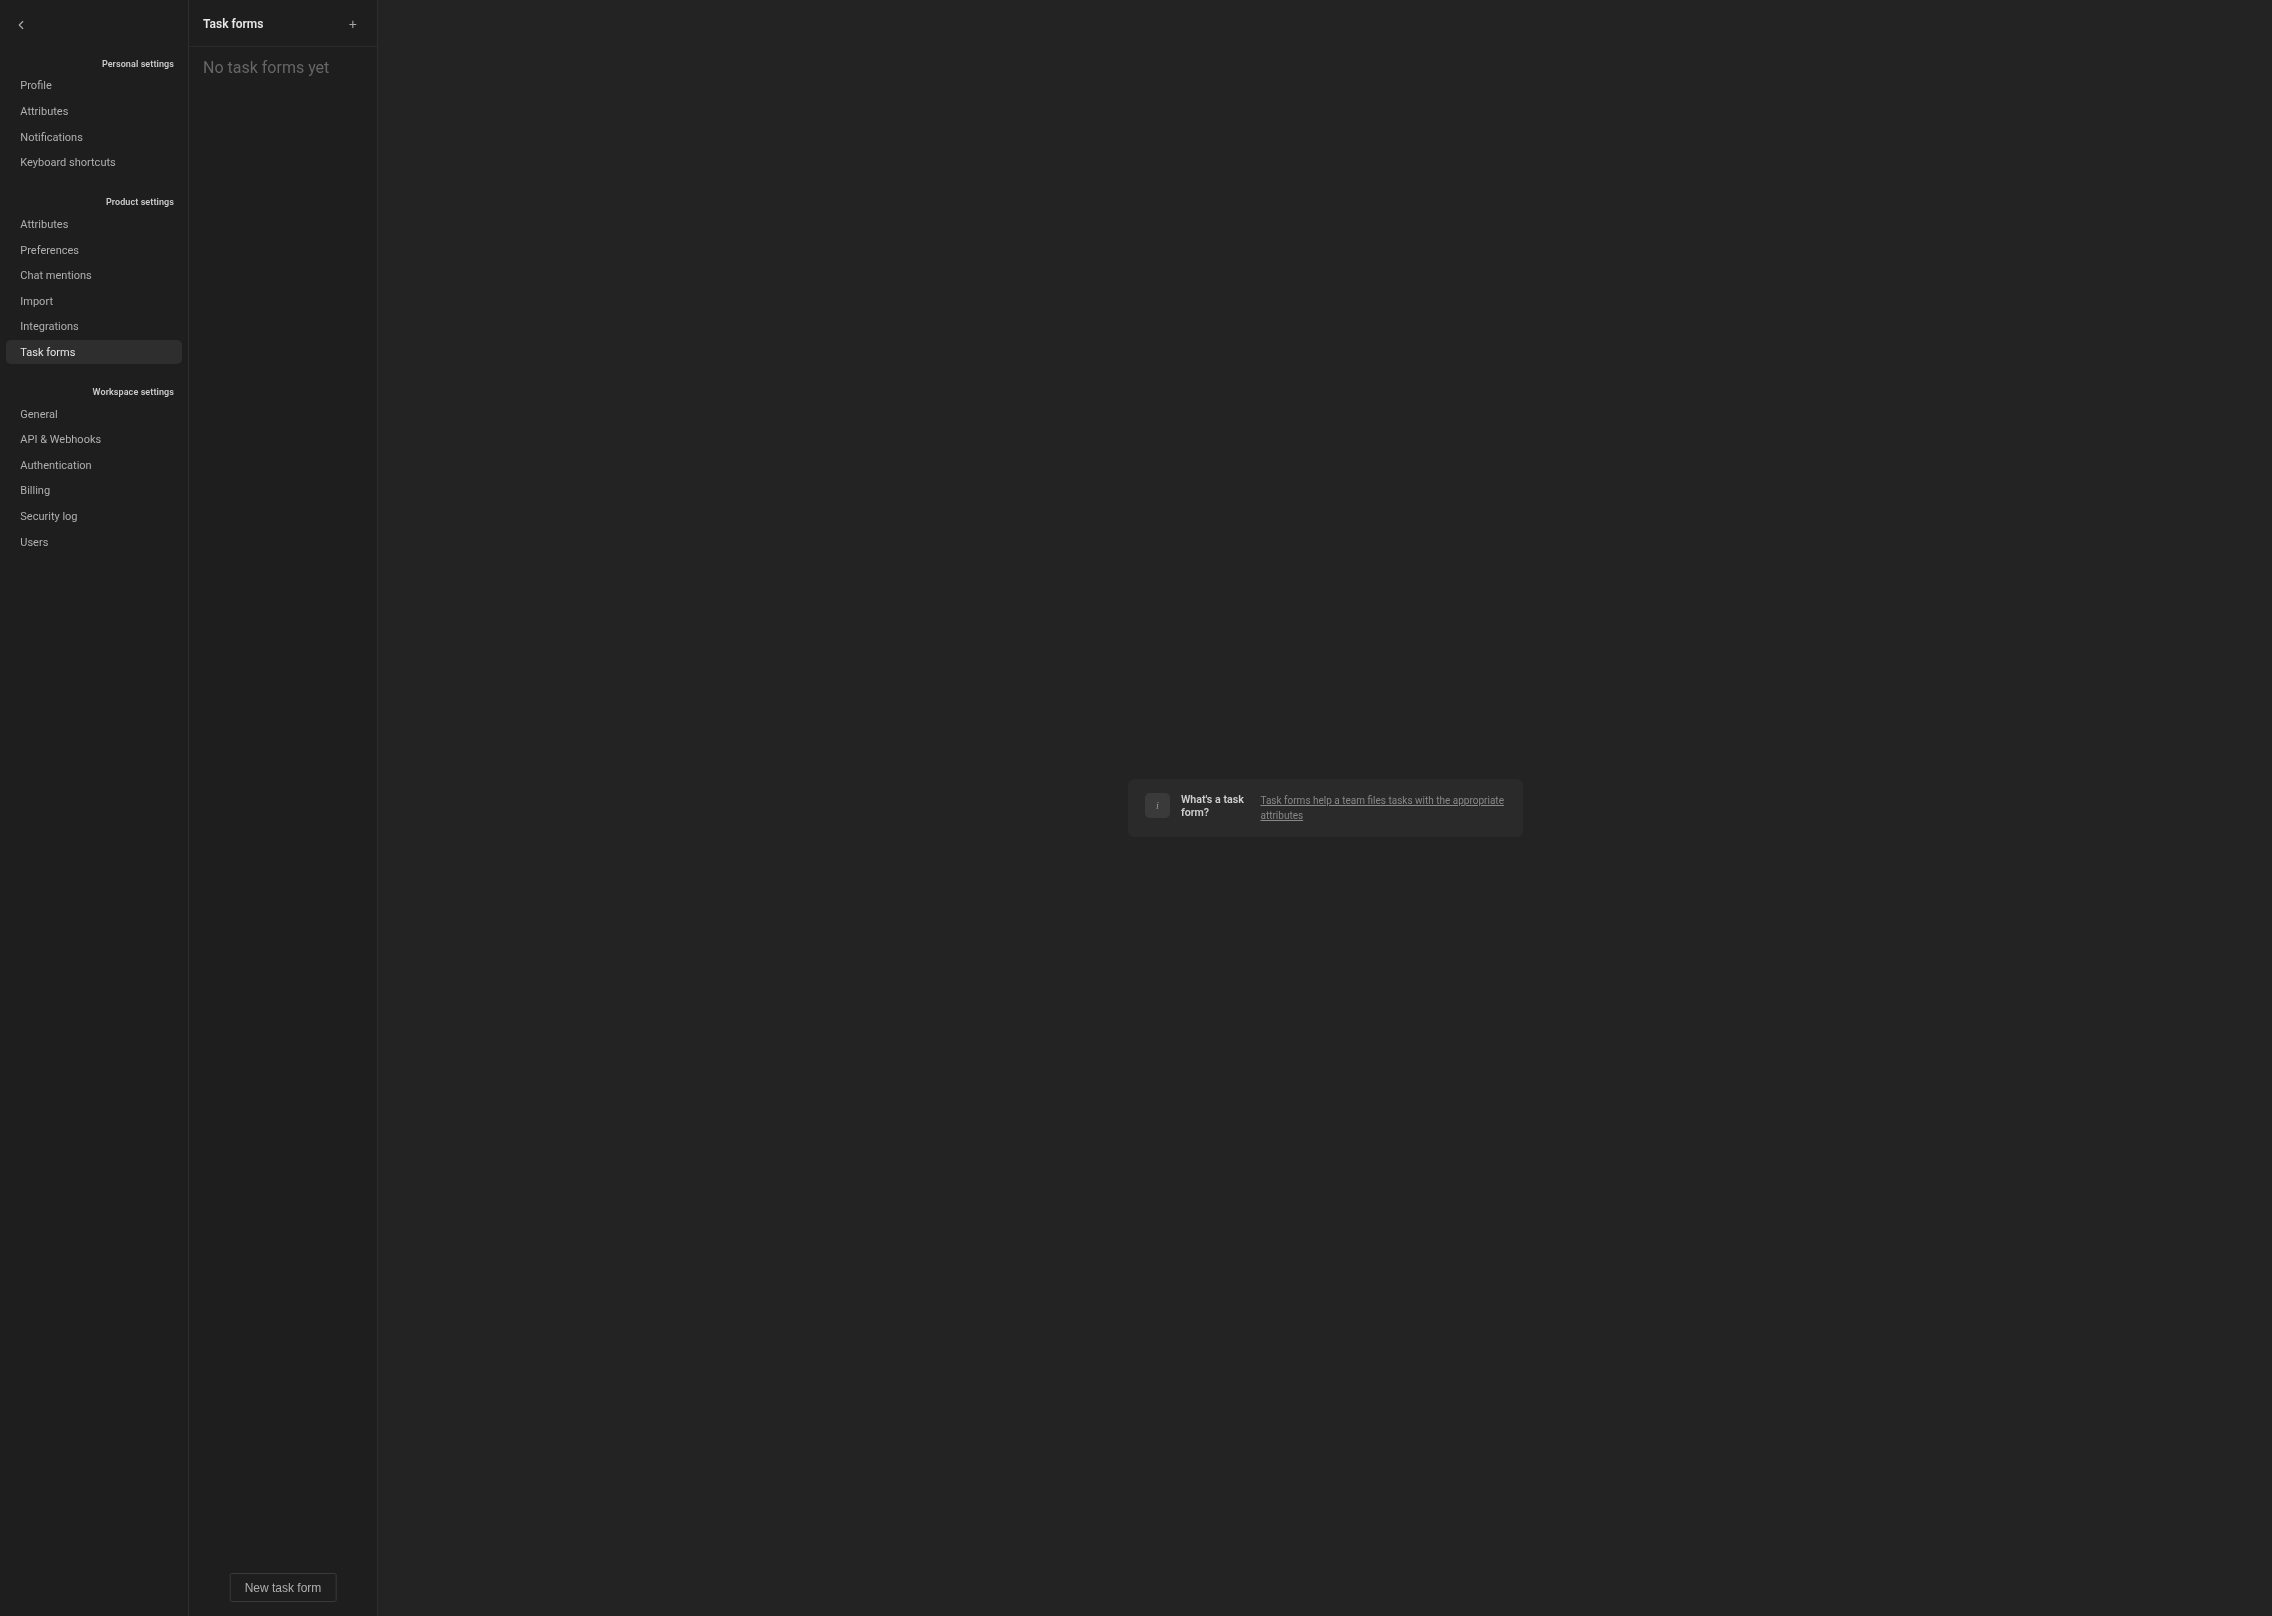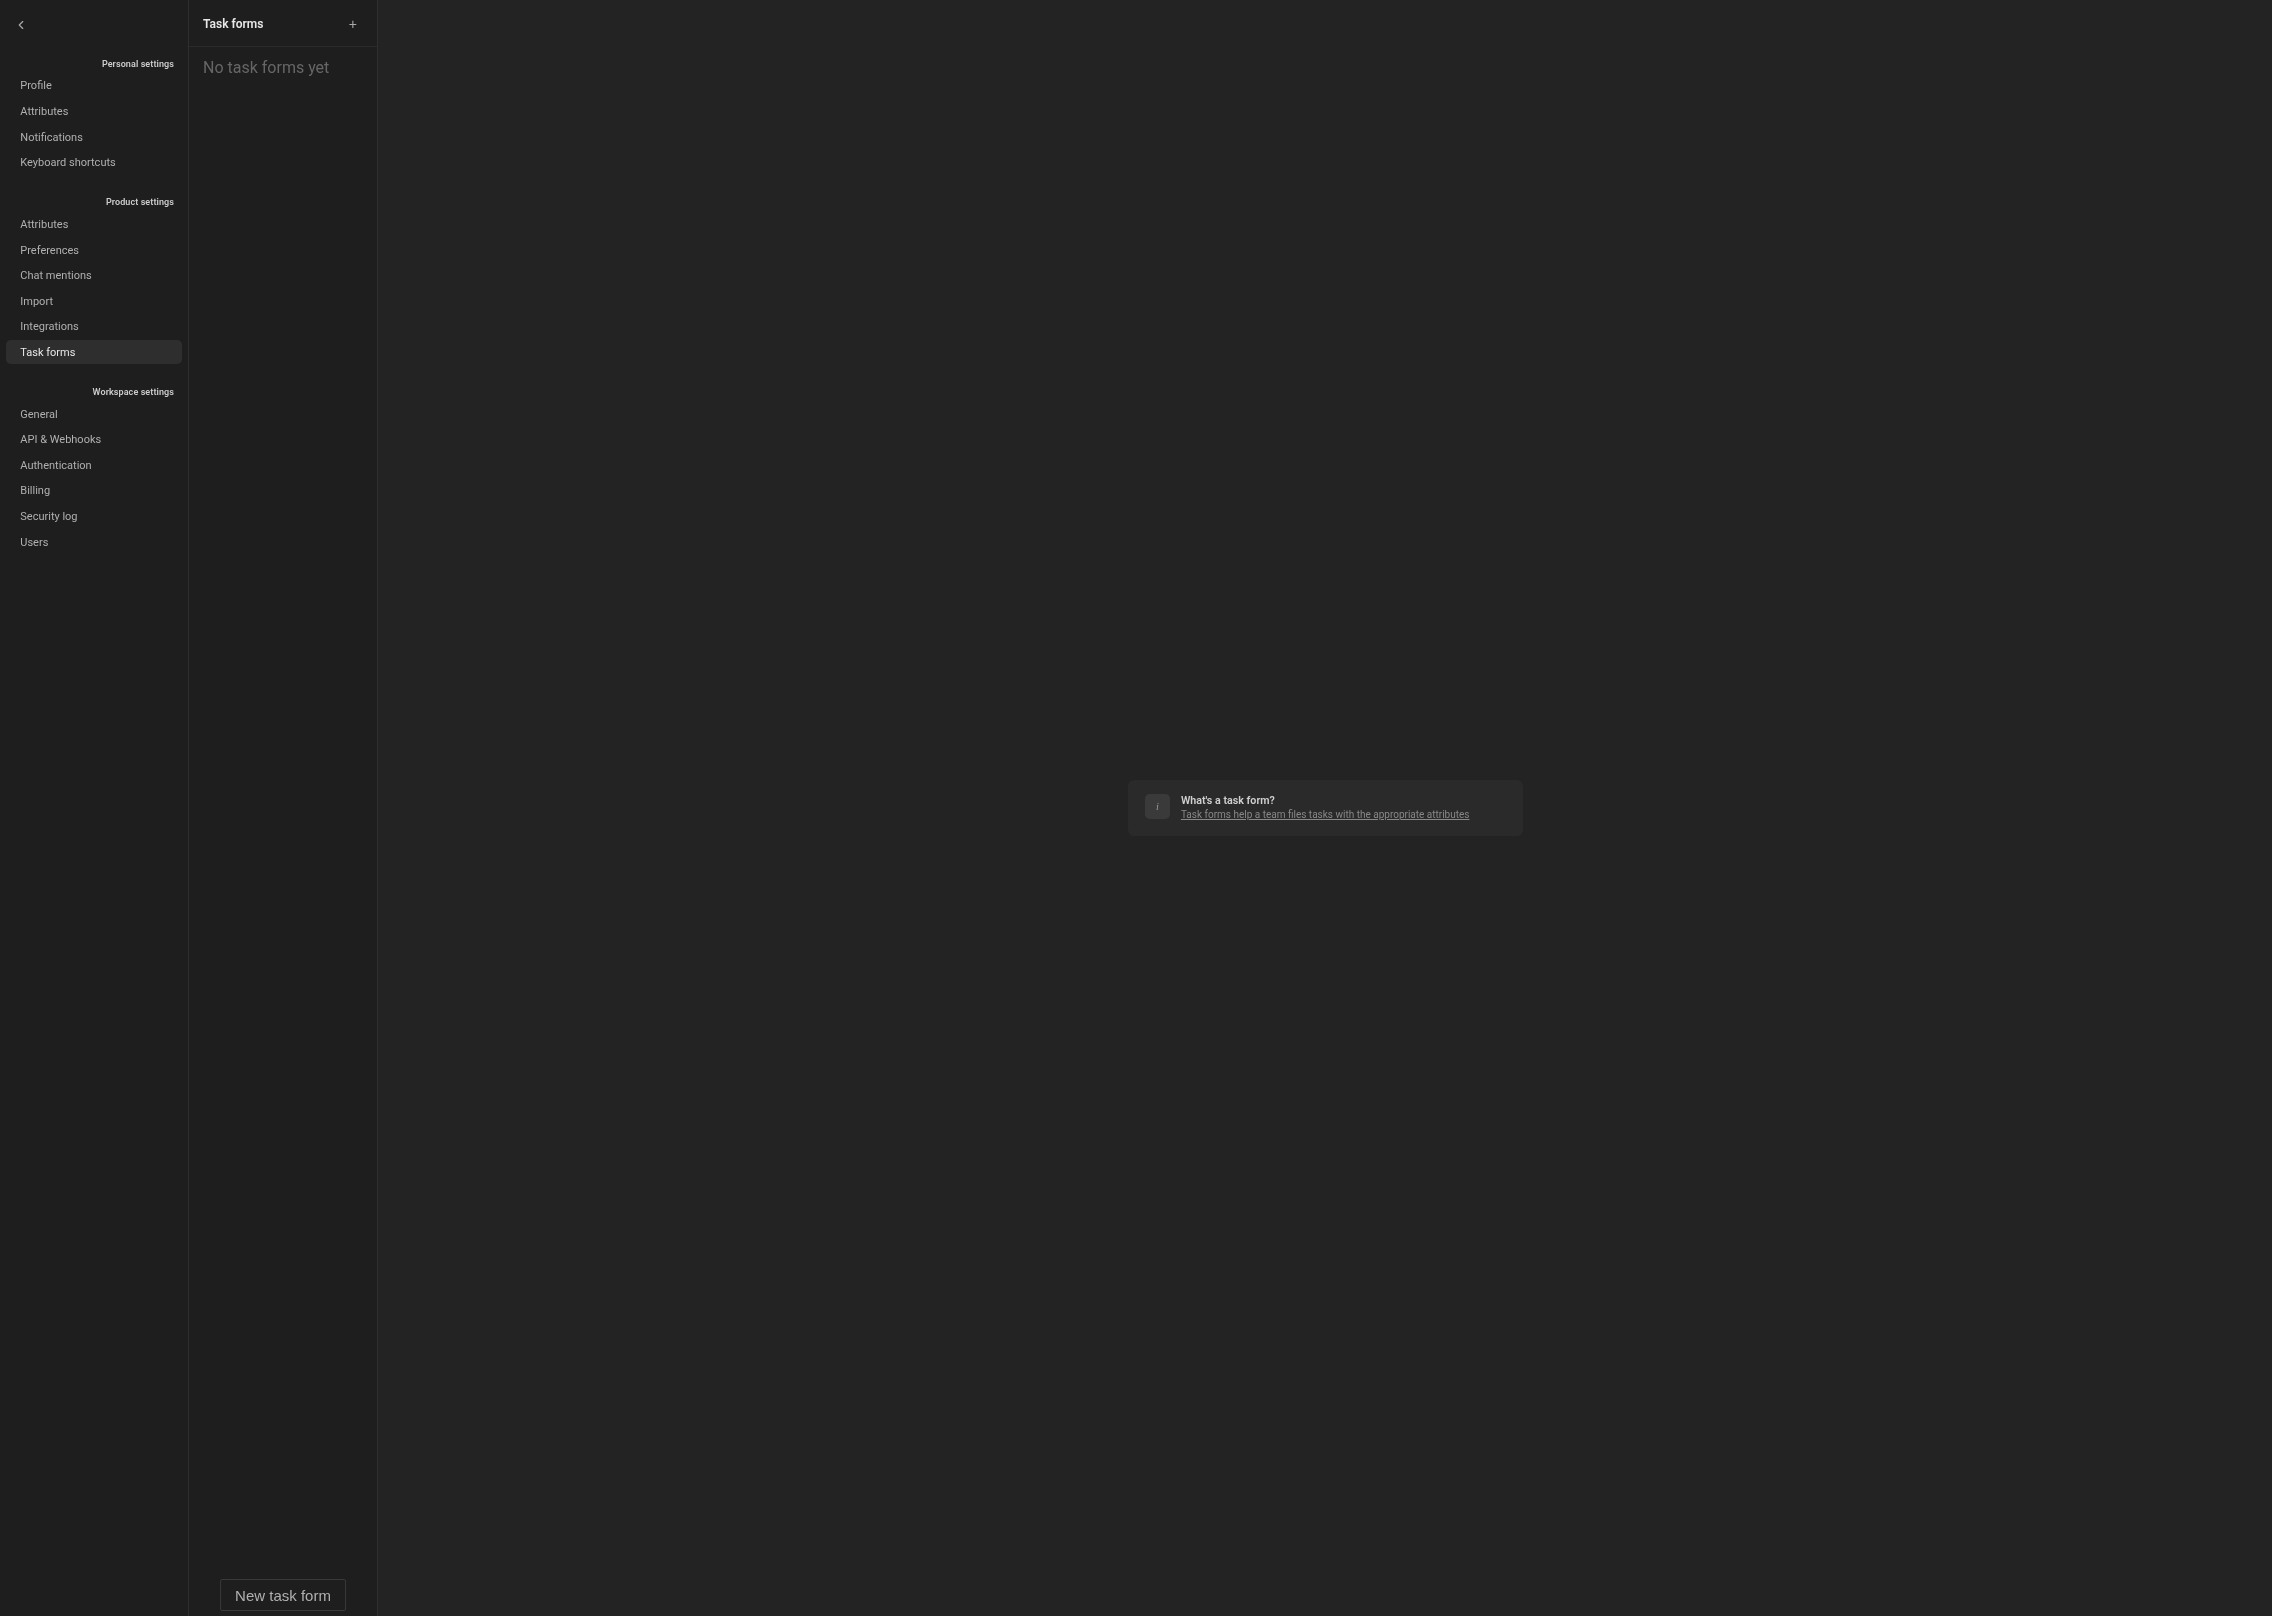--- a/index.html
+++ b/index.html
@@ -127,27 +127,27 @@
     }
 
     .empty-state-text {
       font-size: 16px;
       color: #666;
       padding: 11px 14px;
     }
 
     .new-task-form-btn {
       position: absolute;
-      bottom: 5px;
+      bottom: 14px;
       left: 50%;
       transform: translateX(-50%);
       background: none;
       border: 0.8px solid #3a3a3a;
       color: #b0b0b0;
-      font-size: 15px;
+      font-size: 12px;
       padding: 6.3px 14px;
       border-radius: 2px;
       cursor: pointer;
       white-space: nowrap;
       transition: background 0.15s, color 0.15s;
     }
 
     
     .right-panel {
       flex: 1;
@@ -179,21 +179,21 @@
       align-items: center;
       justify-content: center;
       color: #999;
       font-style: italic;
       font-size: 10.3px;
       font-family: Georgia, serif;
     }
 
     .info-card-content {
       display: flex;
-      flex-direction: column;
+      flex-direction: row;
       gap: 0;
     }
 
     .info-card-title {
       font-size: 10.7px;
       font-weight: 600;
       color: #d0d0d0;
     }
 
     .info-card-desc {

